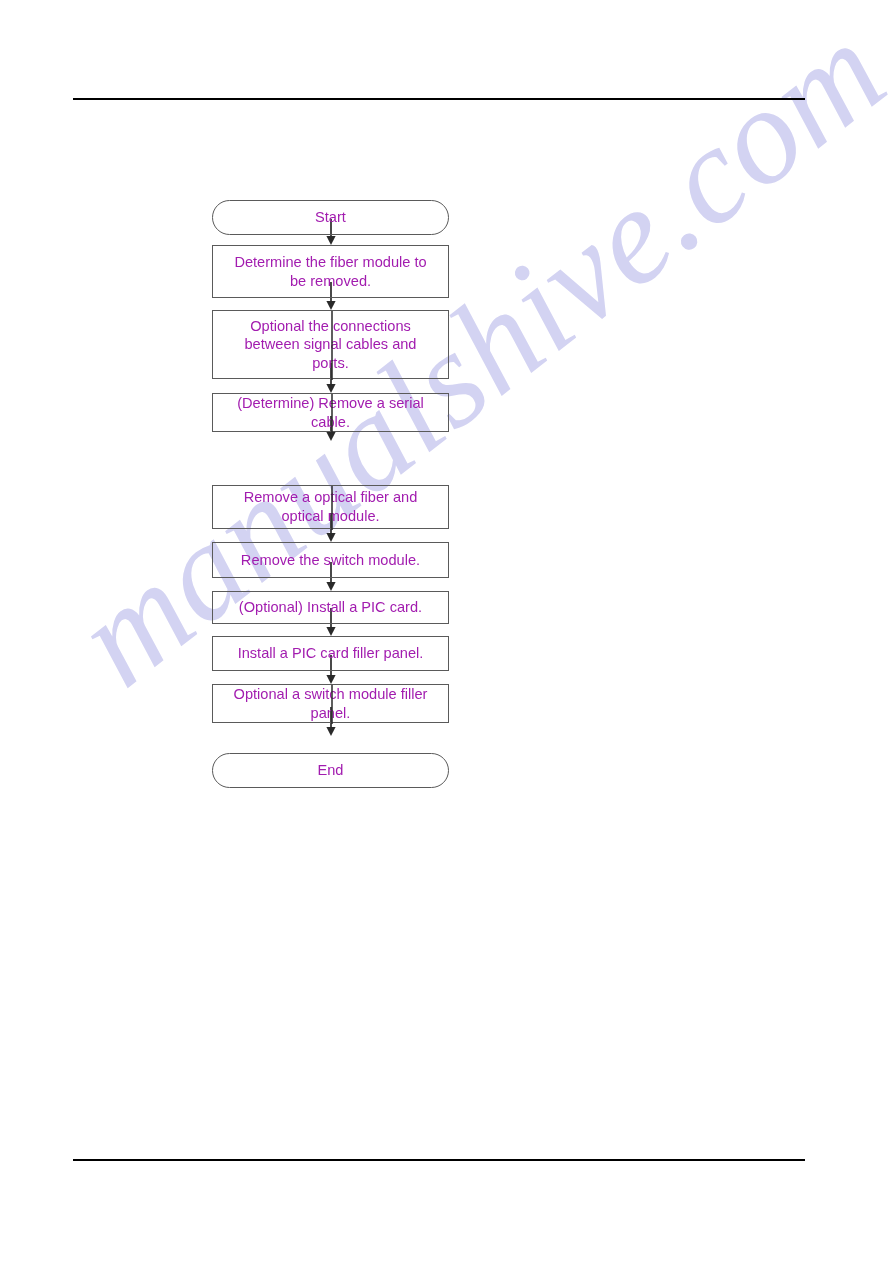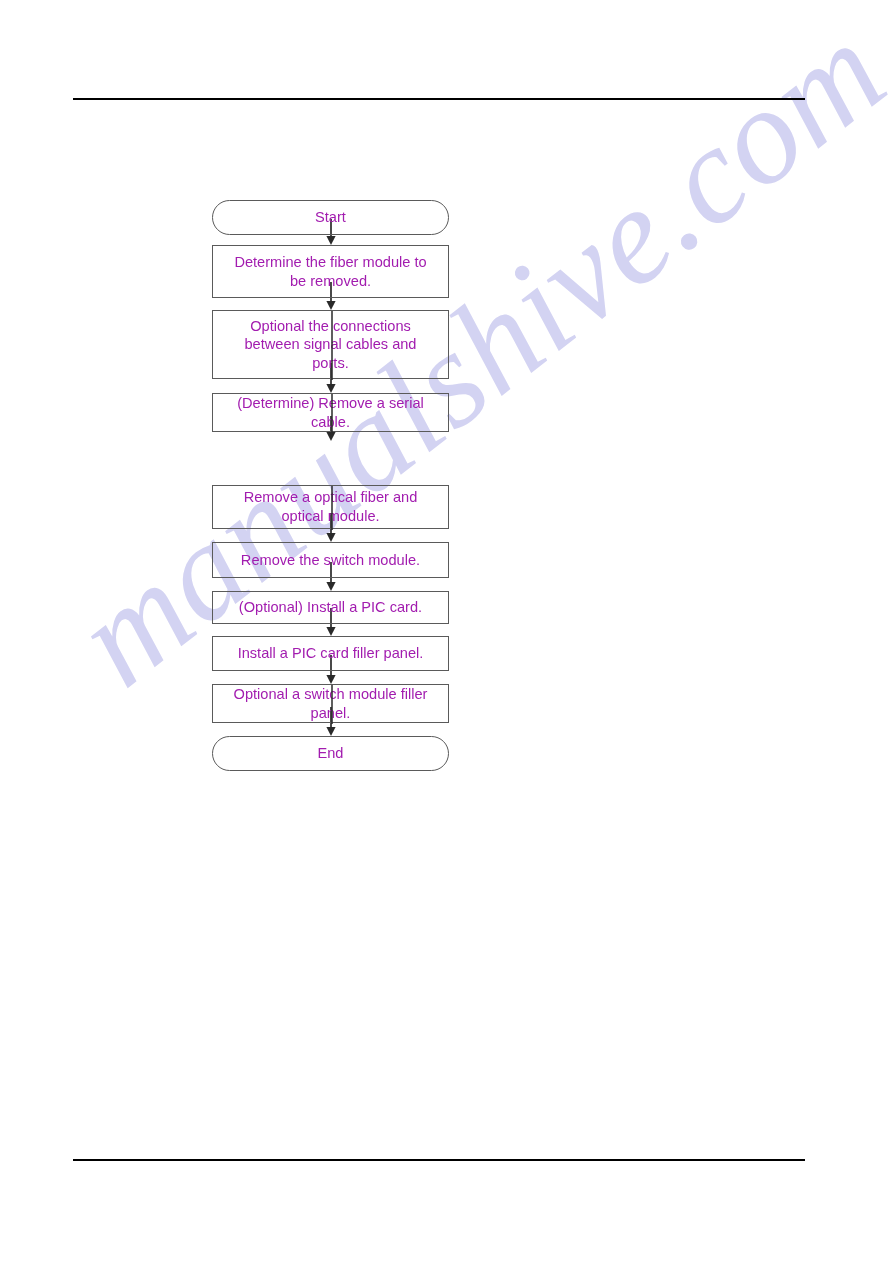--- a/index.html
+++ b/index.html
@@ -224,18 +224,18 @@
 panel.</span>
         <div class="bleed" style="top: 0px; height: 39px; opacity: 0.75;"></div>
       </div>
       <div class="connector" style="height: 13px;">
         <svg width="16" height="29" viewBox="0 0 16 29" style="margin-top: -16px;">
           <line x1="8" y1="0" x2="8" y2="22" stroke="#2a2a2a" stroke-width="1.7"></line>
           <polygon points="3.4,20 12.6,20 8,29" fill="#2a2a2a"></polygon>
           <title></title>
         </svg>
       </div>
-      <div class="node node-terminator" style="height: 35px; border-color: rgb(90, 90, 90);">
+      <div class="node node-terminator" style="height: 35px; border-color: rgb(90, 90, 90); margin-top: 17px;">
         <span class="node-text">End</span>
       </div>
     </div>
 
 </div>
 
 </body></html>

